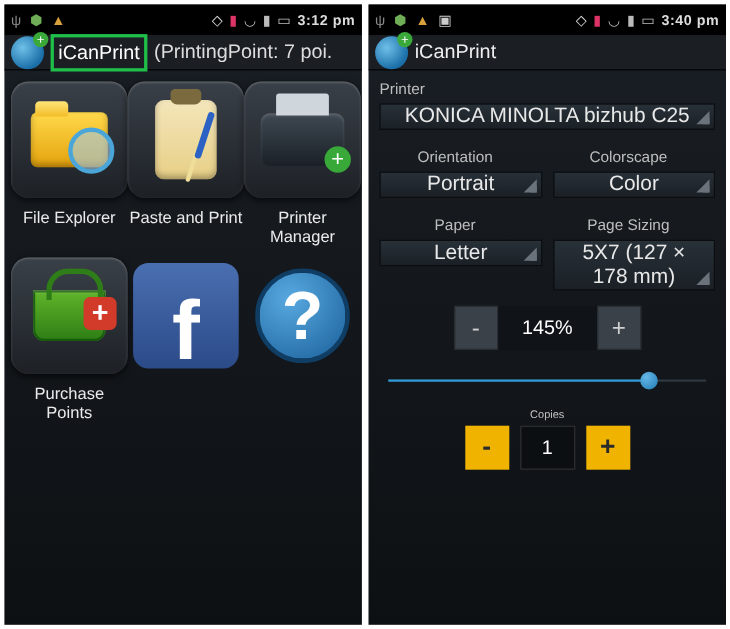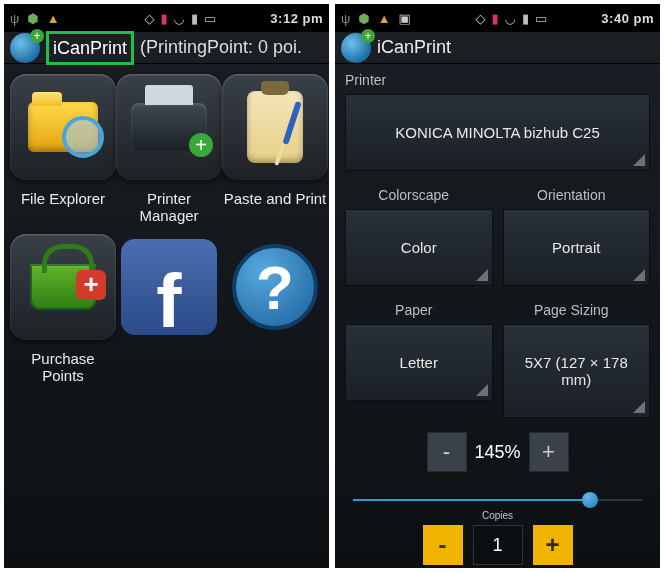--- a/index.html
+++ b/index.html
@@ -32,21 +32,21 @@
     font-size: 13px;
   }
   .statusbar .left { display: flex; gap: 8px; align-items: center; }
   .statusbar .right { margin-left: auto; display: flex; gap: 6px; align-items: center; }
   .sb-icon { display:inline-block; }
   .usb-icon { color:#888; }
   .warn-icon { color:#d9a13b; }
   .dl-icon { color:#ccc; }
   .rot-icon { color:#ddd; }
   .sig-icon, .wifi-icon, .batt-icon { color:#bbb; }
-  .time { color:#ddd; font-weight: bold; letter-spacing: .5px; margin-left: 48px; }
+  .time { color:#ddd; font-weight: bold; letter-spacing: .5px; }
   
   .appbar {
     height: 32px;
     background: #1b1f24;
     display: flex;
     align-items: center;
     gap: 6px;
     padding: 0 6px;
     color: #ddd;
     font-size: 18px;
@@ -171,44 +171,44 @@
   .settings {
     flex:1; overflow:hidden;
     display:flex;flex-direction:column;
     color:#d9d9d9;
   }
   .sec-label{ font-size:14px;color:#bdbdbd;padding:8px 10px 4px; }
   .dropdown{
     margin:2px 10px 8px;
     background:linear-gradient(180deg,#283038,#1a2025);
     border:1px solid #0b0d0f;
-    padding:29px 10px;
+    padding:0 10px;
     position:relative;
     color:#e8e8e8;
-    font-size:15px;
+    font-size:19px;
     text-align:center;
   }
   .dropdown::after{
     content:'';position:absolute;right:4px;bottom:4px;
     border:6px solid transparent;border-right-color:#6a737b;border-bottom-color:#6a737b;
   }
   .row2{ display:flex; gap:10px; padding:0 10px; }
   .col{ flex:1; }
   .col .sec-label{ padding-left:0;text-align:center; }
   .col .dropdown{ margin:2px 0 8px; }
   .stepper{
     display:flex;align-items:center;justify-content:center;gap:0;margin:6px auto;
   }
   .step-btn{
     width:40px;height:40px;background:#3a4148;color:#cfcfcf;
     font-size:22px;display:flex;align-items:center;justify-content:center;
     border:1px solid #262b30;
   }
   .step-val{
-    width:62px;height:40px;background:#101317;color:#fff;font-size:18px;
+    width:90px;height:40px;background:#101317;color:#fff;font-size:18px;
     display:flex;align-items:center;justify-content:center;
   }
   .slider{
     margin:14px 18px 10px;position:relative;height:16px;
   }
   .slider-track{
     position:absolute;left:0;right:0;top:7px;height:2px;background:#2f3840;
   }
   .slider-fill{
     position:absolute;left:0;top:7px;height:2px;background:#2d9bd8;width:82%;
@@ -245,40 +245,40 @@
       <span class="sb-icon" style="color:#d36">▮</span>
       <span class="sb-icon wifi-icon">◡</span>
       <span class="sb-icon sig-icon">▮</span>
       <span class="sb-icon batt-icon">▭</span>
       <span class="time">3:12 pm</span>
     </div>
   </div>
   <div class="appbar">
     <div class="app-logo"></div>
     <span class="hl-box">iCanPrint</span>
-    <span class="appbar-extra">(PrintingPoint: 0 poi.</span>
+    <span class="appbar-extra">(PrintingPoint: 7 poi.</span>
   </div>
   <div class="home-grid">
     <div class="tile">
       <div class="tile-icon-frame">
           <div class="ico-folder"></div>
         </div>
       <div class="tile-label">File Explorer</div>
     </div>
     <div class="tile">
       <div class="tile-icon-frame">
+          <div class="ico-clip"></div>
+        </div>
+      <div class="tile-label">Paste and Print</div>
+    </div>
+    <div class="tile">
+      <div class="tile-icon-frame">
           <div class="ico-printer"></div>
         </div>
       <div class="tile-label">Printer Manager</div>
-    </div>
-    <div class="tile">
-      <div class="tile-icon-frame">
-          <div class="ico-clip"></div>
-        </div>
-      <div class="tile-label">Paste and Print</div>
     </div>
     <div class="tile">
       <div class="tile-icon-frame">
           <div class="ico-basket"></div>
         </div>
       <div class="tile-label">Purchase Points</div>
     </div>
     <div class="tile tile-bare">
       <div class="tile-icon-frame">
           <div class="ico-fb">f</div>
@@ -317,29 +317,29 @@
   </div>
 
   <div class="settings">
     <div class="sec-label">Printer</div>
     <div class="dropdown">
       <span>KONICA MINOLTA bizhub C25</span>
     </div>
 
     <div class="row2">
       <div class="col">
+        <div class="sec-label">Orientation</div>
+        <div class="dropdown">
+          <span>Portrait</span>
+        </div>
+      </div>
+      <div class="col">
         <div class="sec-label">Colorscape</div>
         <div class="dropdown">
           <span>Color</span>
-        </div>
-      </div>
-      <div class="col">
-        <div class="sec-label">Orientation</div>
-        <div class="dropdown">
-          <span>Portrait</span>
         </div>
       </div>
     </div>
 
     <div class="row2">
       <div class="col">
         <div class="sec-label">Paper</div>
         <div class="dropdown">
           <span>Letter</span>
         </div>

